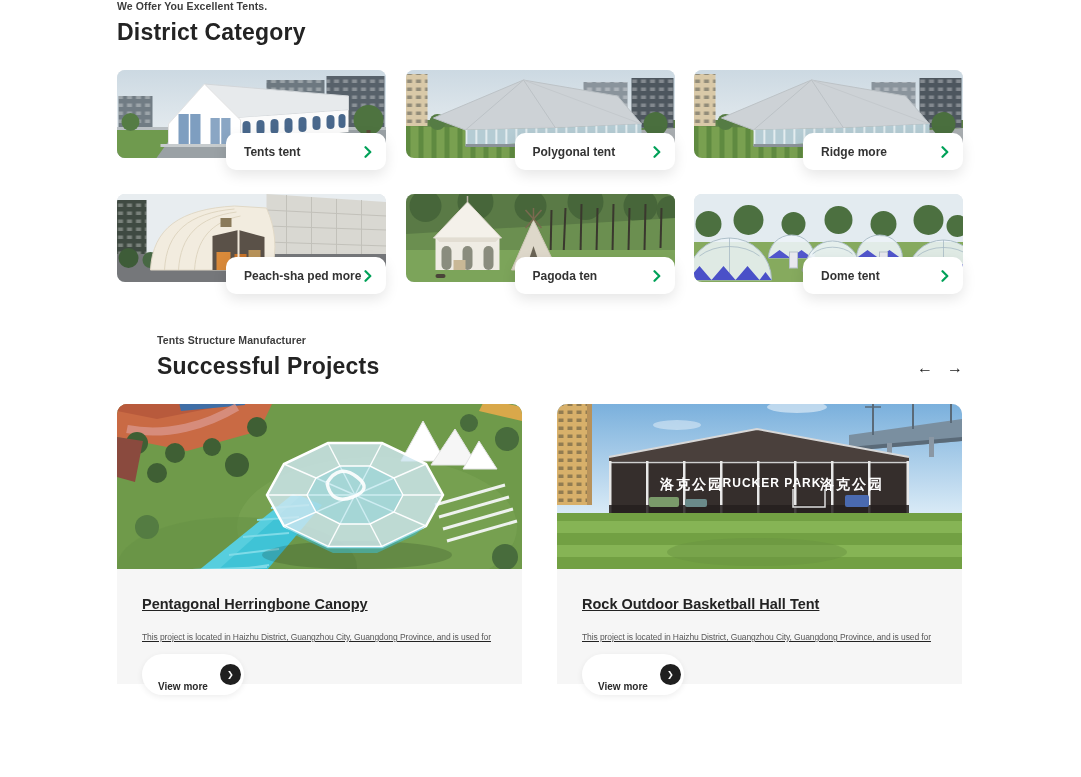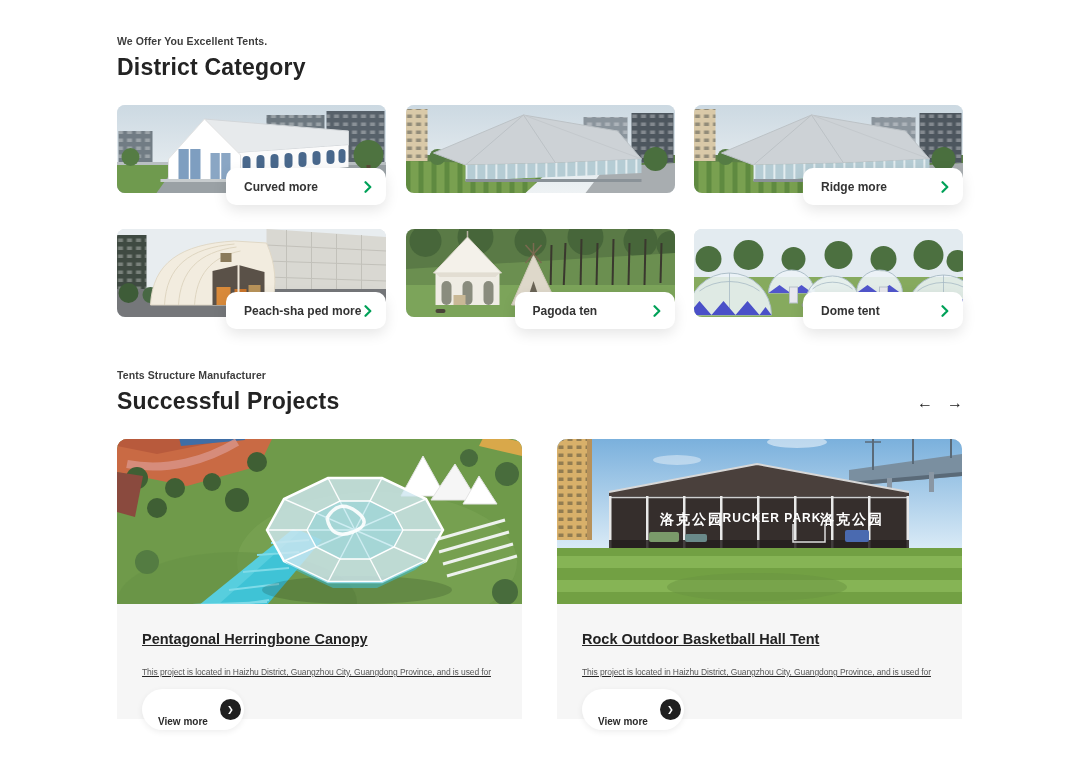--- a/index.html
+++ b/index.html
@@ -4,38 +4,38 @@
 <style>
   * { margin:0; padding:0; box-sizing:border-box; }
   html,body { background:#fff; }
   body { width:1081px; height:777px; overflow:hidden;
          font-family:"Liberation Sans", sans-serif; color:#232323; }
   .container { width:846px; margin-left:117px; }
 
   
   .eyebrow { font-size:10.5px; font-weight:700; color:#3d3d3d; letter-spacing:.1px; }
   .section-title { font-size:23px; font-weight:700; color:#232323; margin-top:7px; letter-spacing:.2px; }
-  .pc-head { padding-top:35px; }
+  .pc-head { }
 
   
   .cat-grid { margin-top:24px; display:grid; grid-template-columns:repeat(3,269px);
               column-gap:19.5px; row-gap:36px; }
   .cat-card { position:relative; height:88px; cursor:pointer; }
   .cat-img { width:100%; height:88px; border-radius:8px; overflow:hidden; background:#dfe5e9; }
   .cat-img svg { display:block; width:100%; height:100%; }
   .cat-label { position:absolute; right:0; bottom:-12px; width:160px; height:37px;
                background:#fff; border-radius:10px; box-shadow:0 5px 14px rgba(0,0,0,.10);
                display:flex; align-items:center; justify-content:space-between;
                padding:0 14px 0 18px; }
   .cat-label-text { font-size:12px; font-weight:700; color:#333; }
   .chev { width:8px; height:12px; }
   .chev path { fill:none; stroke:#00a158; stroke-width:2.2; stroke-linecap:round; stroke-linejoin:round; }
 
   
-  .sp-head { margin-top:52px; display:flex; justify-content:space-between; align-items:flex-end; }
+  .sp-head { margin-top:52px; display:flex; justify-content:space-between; align-items:flex-end;margin-left:40px; }
   .sp-arrows { display:flex; gap:14px; padding-bottom:4px; }
   .nav-arrow { background:none; border:none; font-size:16px; color:#1b1b1b; cursor:pointer;
                line-height:1; font-family:inherit; padding:0; }
 
   .proj-grid { margin-top:24px; display:grid; grid-template-columns:repeat(2,405px); column-gap:35px; }
   .project-card { width:405px; }
   .project-image { width:405px; height:165px; border-radius:10px 10px 0 0; overflow:hidden; background:#cbd6dd; cursor:pointer; }
   .project-image svg { display:block; width:100%; height:100%; }
   .project-info { background:#f6f6f6; padding:27px 25px 18px; height:115px;text-decoration:underline; }
   .project-title { font-size:14.5px; font-weight:700; color:#232323; }
@@ -122,21 +122,21 @@
             </g>
             <polygon points="52,76 52,54 88,14 124,50 124,76" fill="#ffffff" stroke="#e3e3e3" stroke-width="1"></polygon>
             <rect x="62" y="44" width="22" height="32" fill="#7e9ec0"></rect>
             <line x1="73" y1="44" x2="73" y2="76" stroke="#fff" stroke-width="1.5"></line>
             <rect x="94" y="48" width="20" height="28" fill="#8aa6c4"></rect>
             <line x1="104" y1="48" x2="104" y2="76" stroke="#fff" stroke-width="1.5"></line>
             <rect x="44" y="74" width="180" height="3" fill="#c7ccce"></rect>
           </svg>
         </div>
         <div class="cat-label">
-          <span class="cat-label-text">Curved more</span>
+          <span class="cat-label-text">Tents tent</span>
           <svg class="chev" viewBox="0 0 8 12">
               <path d="M1.5 1.2 L6.3 6 L1.5 10.8"></path>
             </svg>
         </div>
       </div>
 
       <div class="cat-card">
         <div class="cat-img">
           <svg viewBox="0 0 270 88" preserveAspectRatio="xMidYMid slice">
             <rect width="270" height="88" fill="url(#skyG)"></rect>
@@ -153,20 +153,26 @@
               <circle cx="250" cy="54" r="12" fill="#4a6f3e"></circle>
             <circle cx="32" cy="52" r="8" fill="#557c44"></circle>
             <polygon points="28,48 118,10 212,26 236,54 150,58 60,60" fill="#cdd2d6" stroke="#bcc2c6" stroke-width="1"></polygon>
             <line x1="118" y1="10" x2="60" y2="60" stroke="#bcc2c6" stroke-width="1"></line>
             <line x1="118" y1="10" x2="150" y2="58" stroke="#bcc2c6" stroke-width="1"></line>
             <line x1="118" y1="10" x2="236" y2="54" stroke="#c4c9cd" stroke-width="1"></line>
             <polygon points="60,60 150,58 236,54 236,68 60,76" fill="url(#glassP)"></polygon>
             <rect x="60" y="74" width="176" height="3" fill="#8a9298"></rect>
           </svg>
         </div>
+        <div class="cat-label">
+          <span class="cat-label-text">Polygonal tent</span>
+          <svg class="chev" viewBox="0 0 8 12">
+              <path d="M1.5 1.2 L6.3 6 L1.5 10.8"></path>
+            </svg>
+        </div>
       </div>
 
       <div class="cat-card">
         <div class="cat-img">
           <svg viewBox="0 0 270 88" preserveAspectRatio="xMidYMid slice">
             <rect width="270" height="88" fill="url(#skyG)"></rect>
             <rect y="50" width="270" height="10" fill="#5d8048"></rect>
             <rect x="0" y="4" width="22" height="52" fill="#d9c9a8"></rect>
               <rect x="0" y="4" width="22" height="52" fill="url(#winPd)"></rect>
             <rect x="178" y="12" width="44" height="44" fill="#8a949c"></rect>

